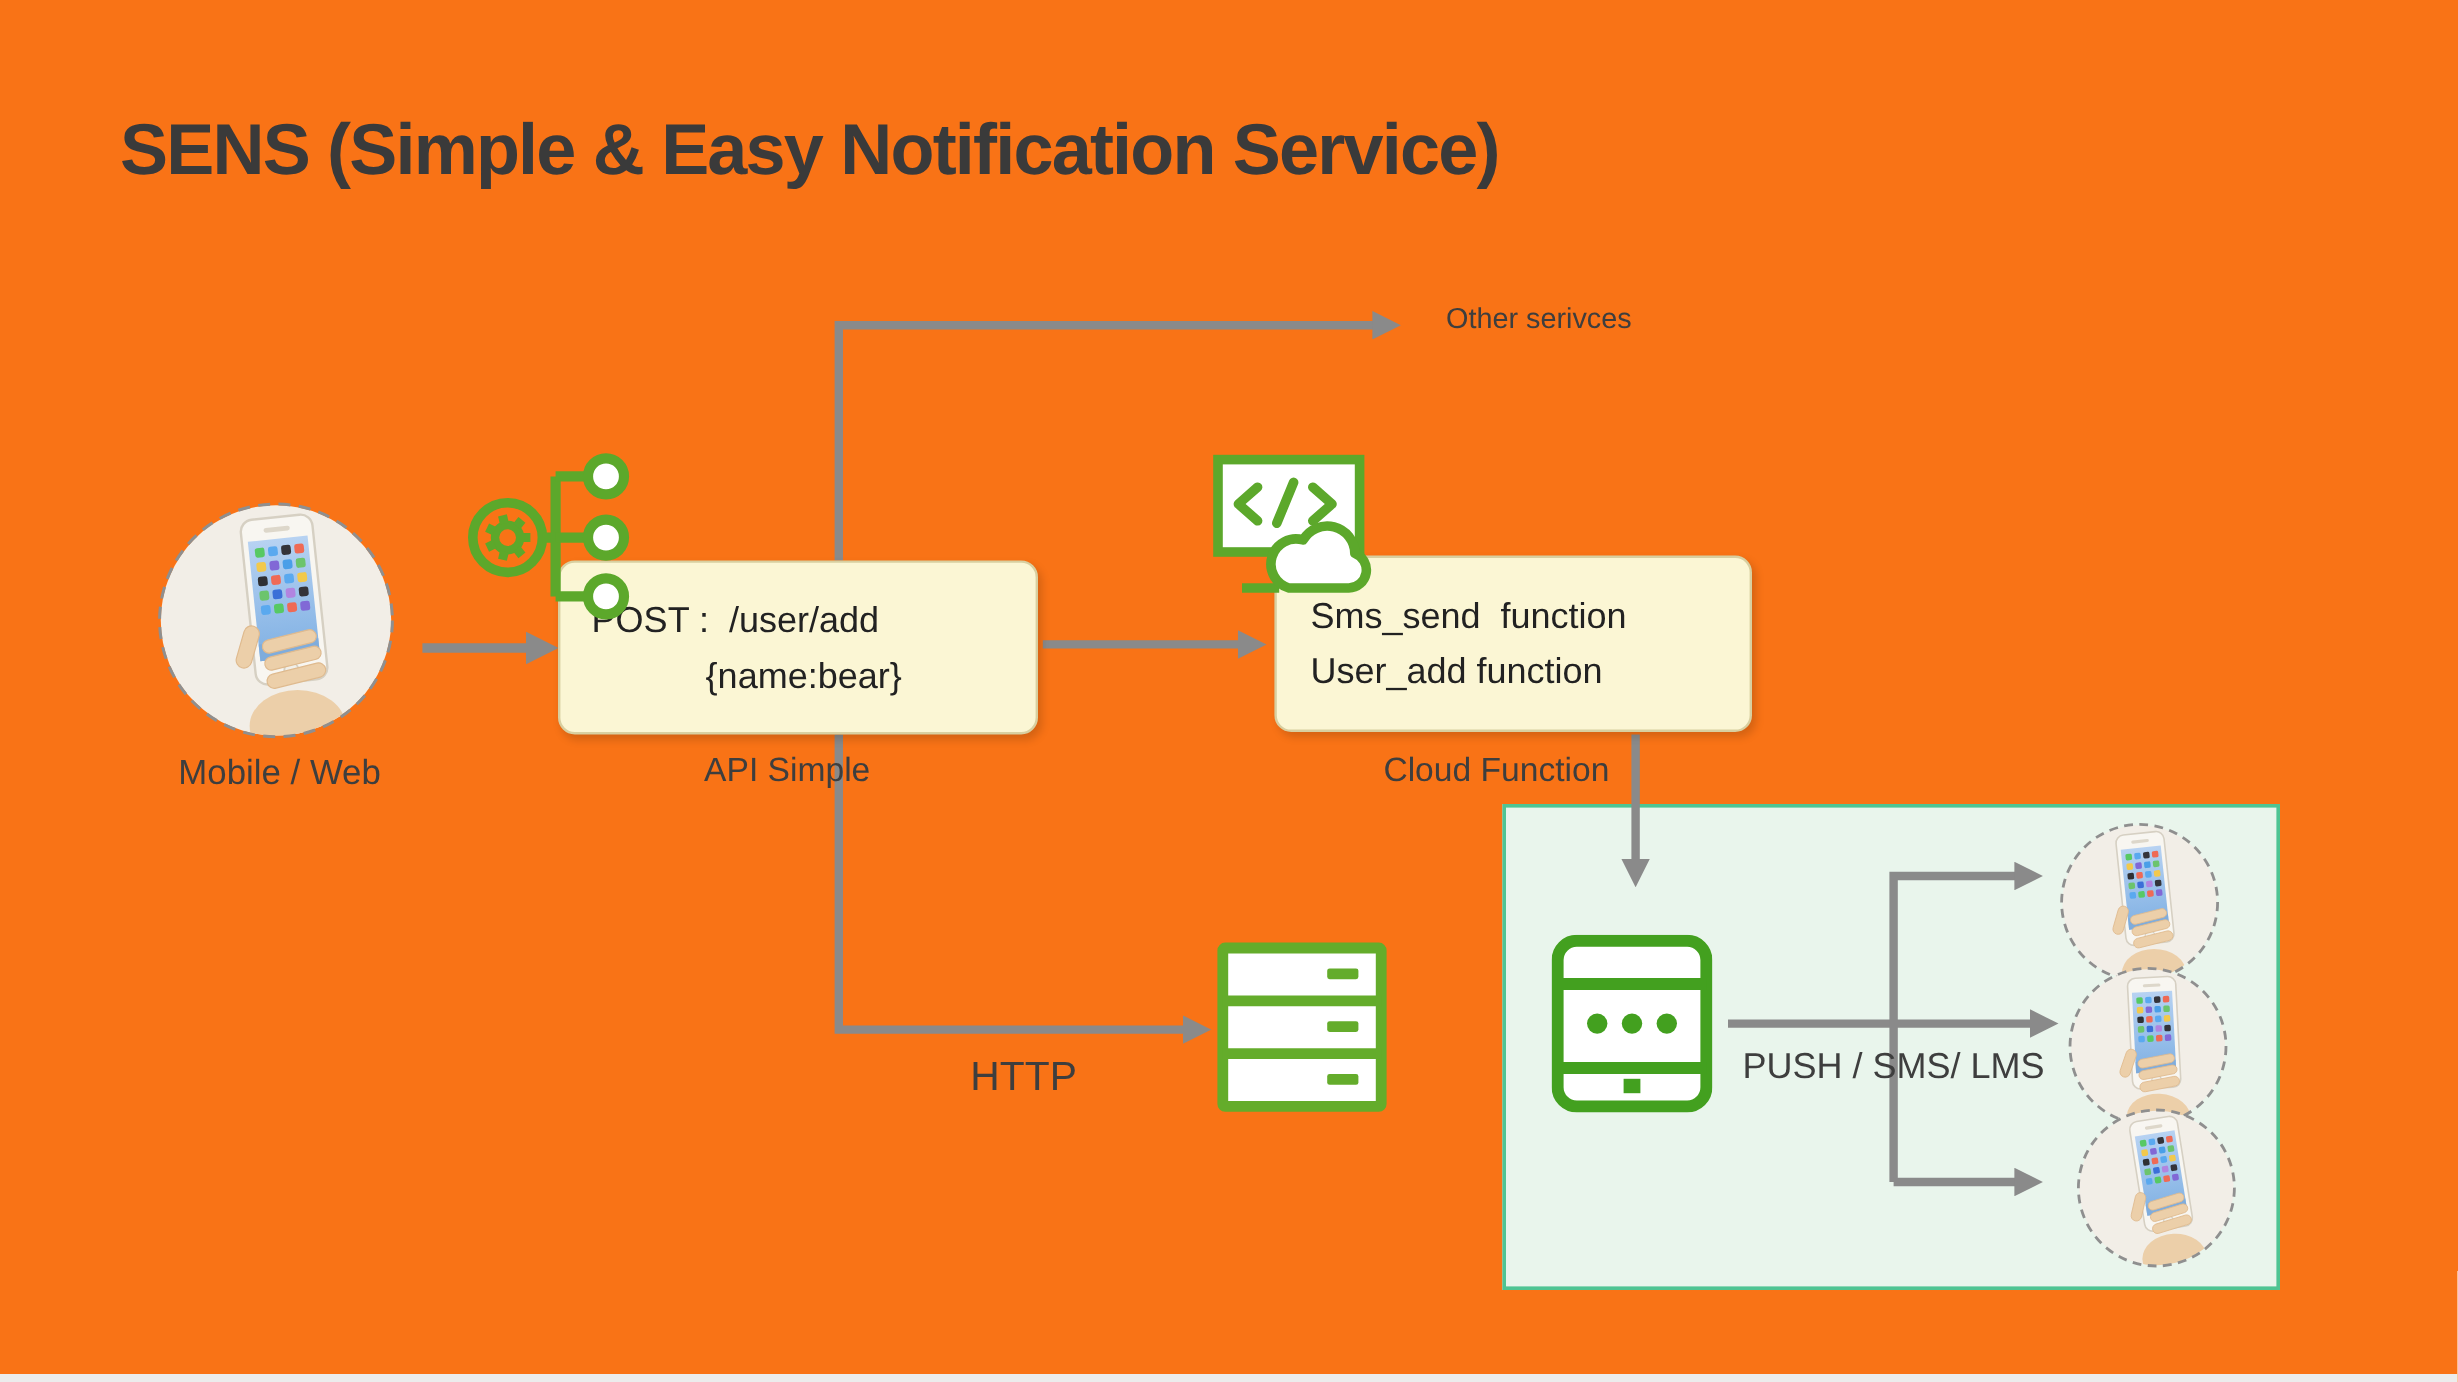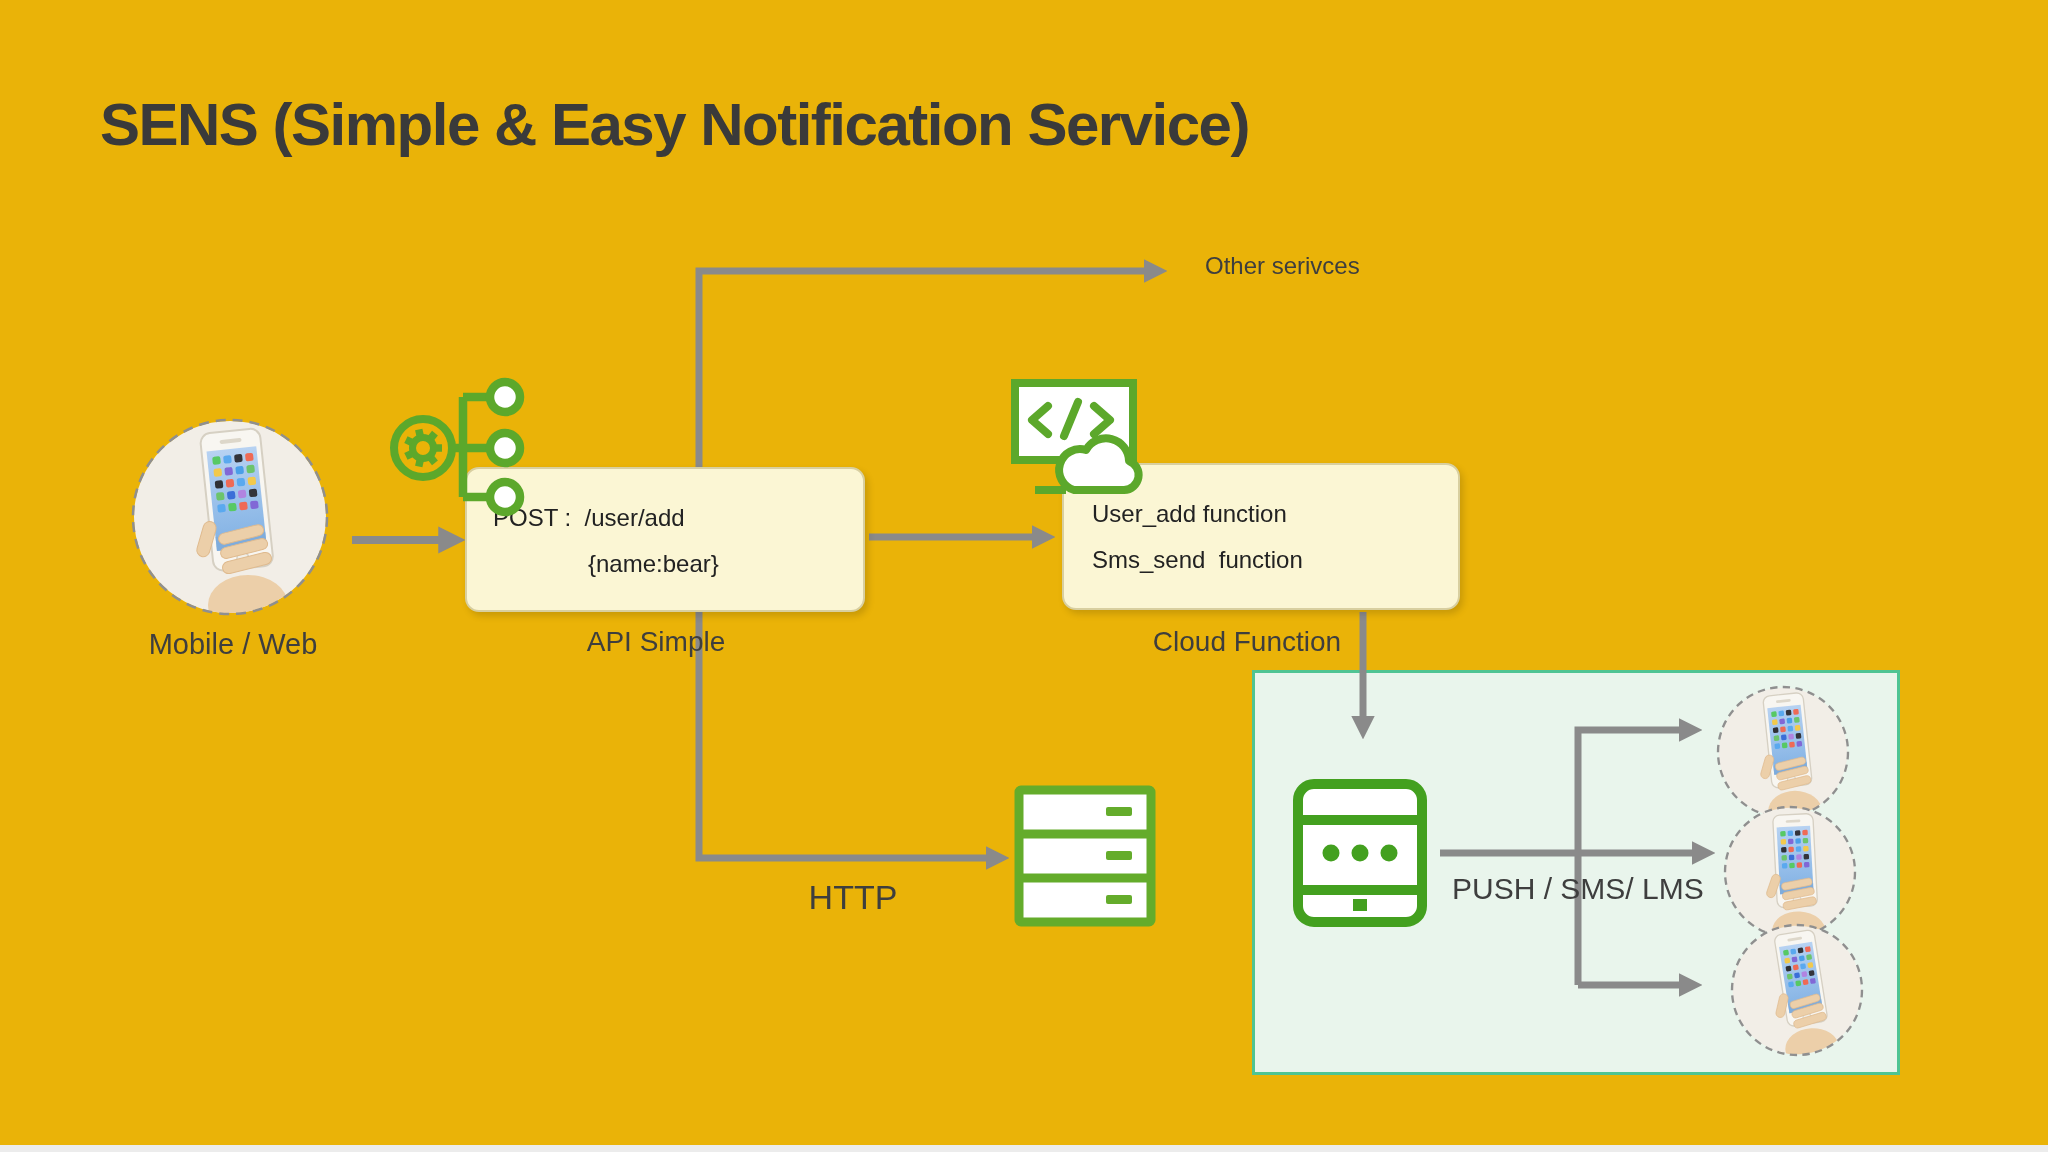--- a/index.html
+++ b/index.html
@@ -1,30 +1,30 @@
 <!DOCTYPE html>
 <html><head>
 <meta charset="utf-8">
 <style>
   html,body{margin:0;padding:0;background:#ffffff;}
   .canvas{
-    position:relative;width:2048px;height:1152px;background:#eab308;overflow:hidden;
+    position:relative;width:2048px;height:1152px;background:#f97316;overflow:hidden;
     font-family:"Liberation Sans",sans-serif;color:#3d3d3d;
   }
   .abs{position:absolute;}
   .page-title{
     left:100px;top:90px;font-size:60px;font-weight:700;letter-spacing:-1.5px;color:#3a3a3a;white-space:nowrap;
   }
   .label{font-size:28px;color:#3e3e3e;white-space:pre;}
   .centered{text-align:center;}
   .note-box{
     background:#fbf6d4;border:2px solid #d8cfa0;border-radius:14px;
     box-shadow:3px 4px 7px rgba(0,0,0,0.15);box-sizing:border-box;z-index:4;
   }
-  .note-line{font-size:24px;color:#222;white-space:pre;line-height:46px;}
+  .note-line{font-size:30px;color:#222;white-space:pre;line-height:46px;}
   .connectors{left:0;top:0;z-index:3;}
   .panel{
     left:1252px;top:670px;width:648px;height:405px;background:#e9f5ec;
     border:3px solid #4fc493;box-sizing:border-box;z-index:1;
   }
   .icon-svg{z-index:5;}
   .phone-circle{z-index:5;}
   .logo{left:37px;top:1083px;display:flex;align-items:center;z-index:6;}
   .logo-square{width:32px;height:32px;border-radius:3px;background:linear-gradient(135deg,#29d468,#12c75b);}
   .logo-circle{width:32px;height:32px;border-radius:50%;margin-left:4px;background:linear-gradient(90deg,#2ed46f,#40c8be);}
@@ -162,22 +162,22 @@
         <path d="M40,30 L24,44 L40,58"></path>
         <path d="M56,60 L70,26"></path>
         <path d="M86,30 L102,44 L86,58"></path>
       </g>
       <line x1="27" y1="114" x2="58" y2="114"></line>
       <path d="M66,114 L116,114 A15,15 0 0 0 121,85 A23,23 0 0 0 78,74 A18,18 0 0 0 66,114 Z" fill="#ffffff" stroke-linejoin="round"></path>
     </g>
   </svg>
 
   <div class="abs note-box" style="left:1062px;top:463px;width:398px;height:147px;padding:26px 0 0 28px">
+    <div class="note-line">Sms_send  function</div>
     <div class="note-line">User_add function</div>
-    <div class="note-line">Sms_send  function</div>
   </div>
   <div class="abs label centered" style="left:1127px;top:626px;width:240px">Cloud Function</div>
 
   <div class="abs label centered" style="left:773px;top:878px;width:160px;font-size:34px">HTTP</div>
   <svg class="abs icon-svg" style="left:1014px;top:785px" width="142" height="142" viewBox="0 0 142 142">
     <g stroke="#64ac2b" fill="#ffffff" stroke-width="9">
       <rect x="5" y="5" width="132" height="132" rx="2"></rect>
       <line x1="5" y1="49" x2="137" y2="49"></line>
       <line x1="5" y1="93" x2="137" y2="93"></line>
     </g>

